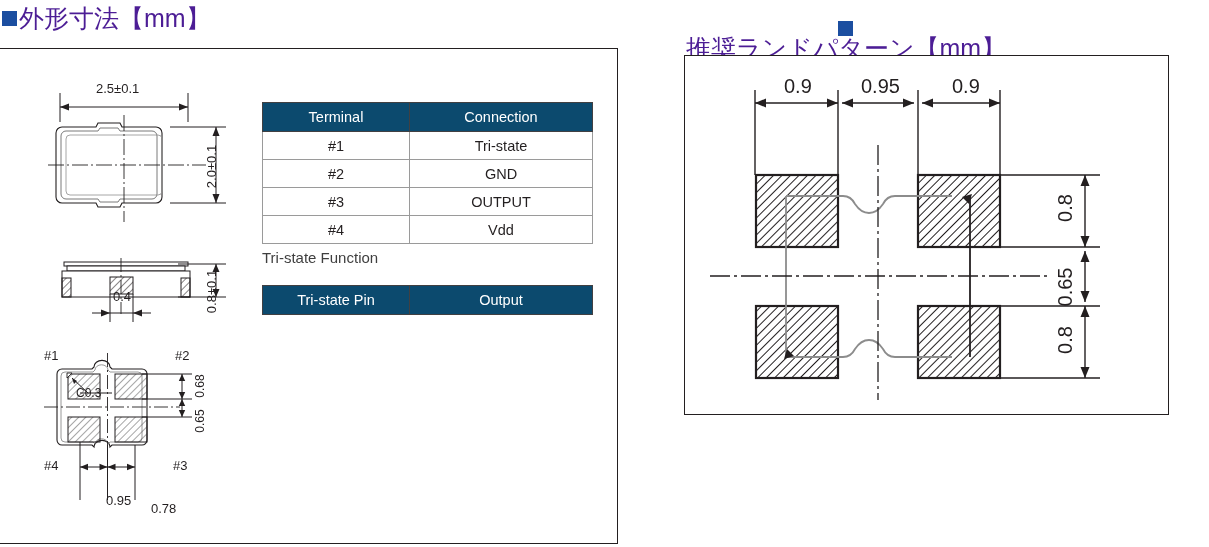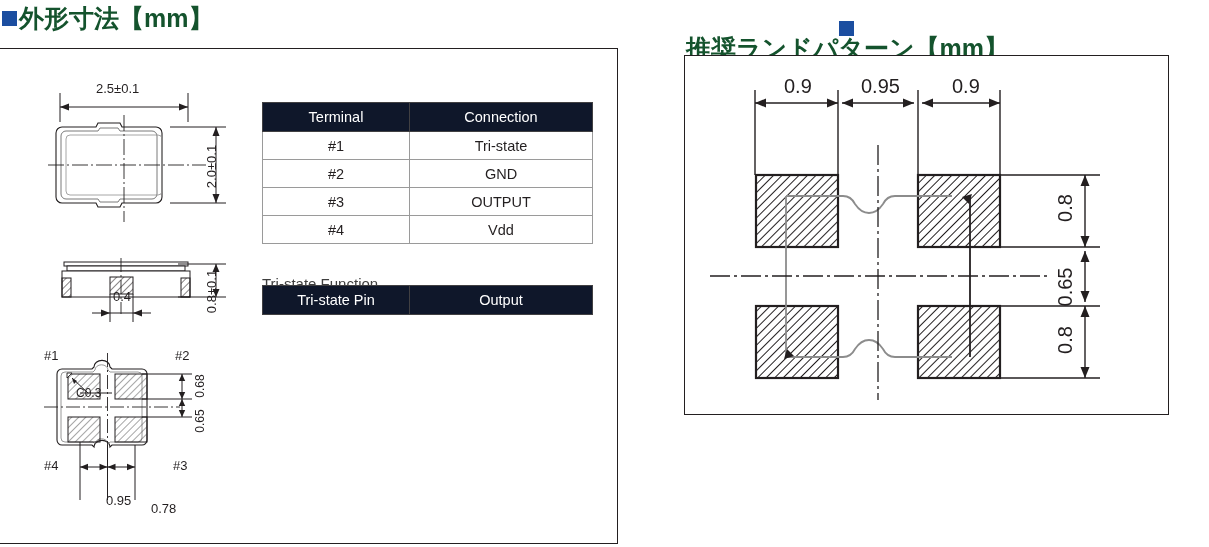--- a/index.html
+++ b/index.html
@@ -1,45 +1,45 @@
 <!DOCTYPE html>
 <html><head>
 <meta charset="utf-8">
 <style>
   html,body{margin:0;padding:0;background:#ffffff;}
   body{width:1209px;height:547px;position:relative;overflow:hidden;
        font-family:"Liberation Sans","DejaVu Sans",sans-serif;color:#231f20;}
 
   .hdr{position:absolute;display:flex;align-items:center;white-space:nowrap;}
   .hdr .sq{width:15px;height:15px;background:#1b4ea0;display:inline-block;margin-right:2px;}
-  .hdr .txt{font-size:25px;font-weight:bold;color:#14532d;letter-spacing:0px;line-height:1;}
+  .hdr .txt{font-size:25px;font-weight:normal;color:#4c1d95;letter-spacing:0px;line-height:1;}
 
   #left-header{left:2px;top:6px;}
   #right-header{left:686px;top:21px;flex-direction:column;}
 
   .panel{position:absolute;border:1.5px solid #231f20;background:#fff;box-sizing:border-box;}
   #left-panel{left:0px;top:48px;width:618px;height:496px;border-left:none;}
   #right-panel{left:684px;top:55px;width:485px;height:360px;}
 
   .dimtxt{position:absolute;font-size:13px;color:#231f20;white-space:nowrap;line-height:1;}
   .dimtxt.sm{font-size:12px;}
   .vert{transform-origin:50% 50%;transform:rotate(-90deg);}
   .pinlbl{position:absolute;font-size:13px;color:#231f20;}
 
   
   .tbl{position:absolute;border-collapse:collapse;font-size:14.5px;}
   .tbl td,.tbl th{border:1px solid #9a9a9a;text-align:center;font-weight:normal;
        color:#231f20;padding:0;height:27px;}
-  .tbl th{background:#0f172a;color:#ffffff;border:1px solid #414042;height:28px;}
+  .tbl th{background:#0c4a6e;color:#ffffff;border:1px solid #414042;height:28px;}
   .tbl .c1{width:146px;}
   .tbl .c2{width:182px;}
   .tbl-outer{border:1px solid #6d6d6d;}
   #terminal-table{left:262px;top:102px;}
   #tristate-table{left:262px;top:285px;padding-left:24px;}
-  #tristate-caption{position:absolute;left:262px;top:275px;font-size:15px;color:#3f3f3f;}
+  #tristate-caption{position:absolute;left:262px;top:249px;font-size:15px;color:#3f3f3f;}
 
   svg{display:block;}
   .svgwrap{position:absolute;}
 </style>
 </head>
 <body>
 
 <div class="hdr" id="left-header">
   <span class="sq"></span>
   <span class="txt">外形寸法【mm】</span>

